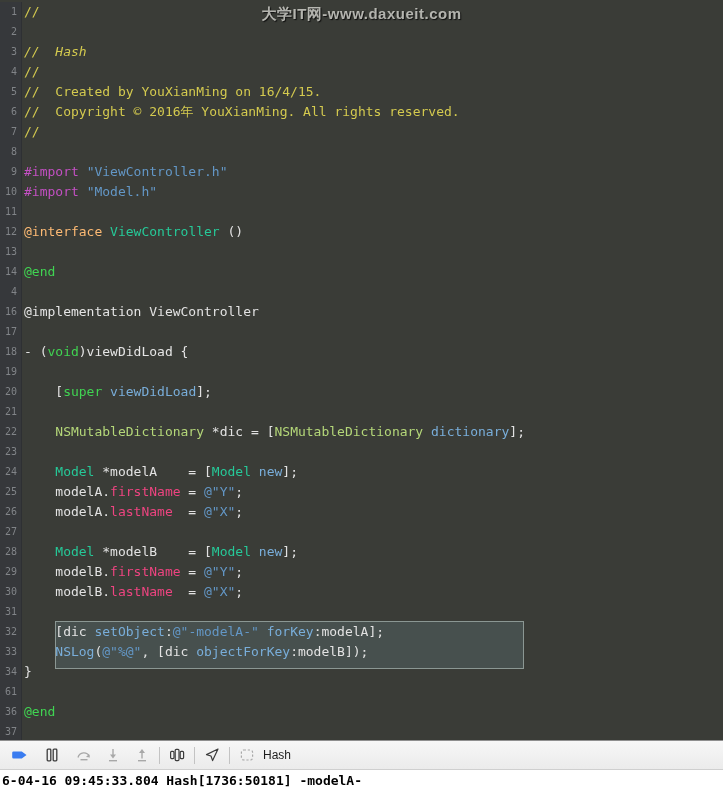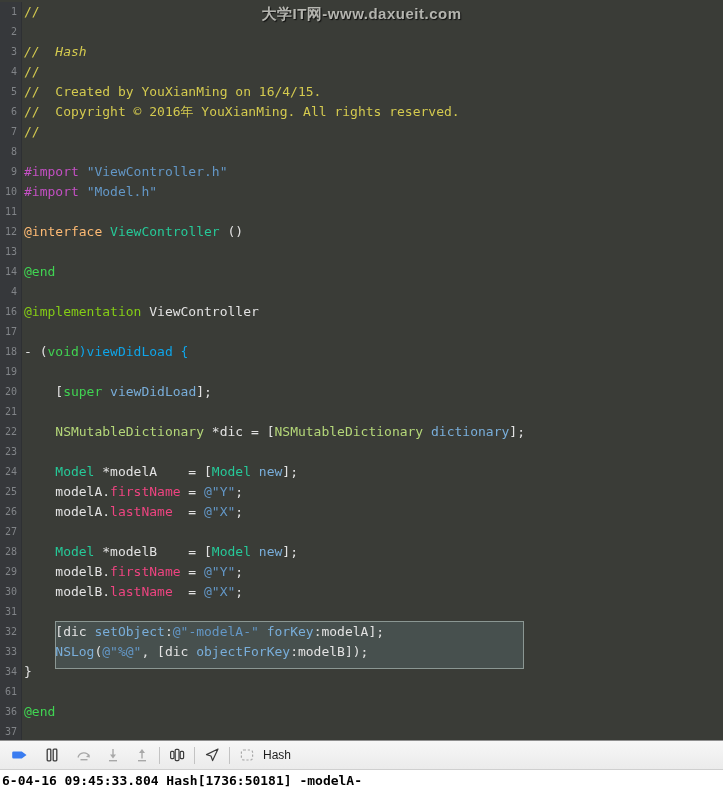--- a/index.html
+++ b/index.html
@@ -64,23 +64,23 @@
         <div class="code-line"><span class="gutter-num">6</span><span class="code-text"><span style="color: rgb(212, 202, 79);">//  Copyright © 2016年 YouXianMing. All rights reserved.</span></span></div>
         <div class="code-line"><span class="gutter-num">7</span><span class="code-text"><span style="color: rgb(212, 202, 79);">//</span></span></div>
         <div class="code-line"><span class="gutter-num">8</span><span class="code-text"></span></div>
         <div class="code-line"><span class="gutter-num">9</span><span class="code-text"><span style="color: rgb(195, 80, 195);">#import</span><span style="color: rgb(226, 226, 226);"> </span><span style="color: rgb(99, 151, 198);">"ViewController.h"</span></span></div>
         <div class="code-line"><span class="gutter-num">10</span><span class="code-text"><span style="color: rgb(195, 80, 195);">#import</span><span style="color: rgb(226, 226, 226);"> </span><span style="color: rgb(99, 151, 198);">"Model.h"</span></span></div>
         <div class="code-line"><span class="gutter-num">11</span><span class="code-text"></span></div>
         <div class="code-line"><span class="gutter-num">12</span><span class="code-text"><span style="color: #fdba74;">@interface</span><span style="color: rgb(226, 226, 226);"> </span><span style="color: rgb(38, 201, 152);">ViewController</span><span style="color: rgb(226, 226, 226);"> ()</span></span></div>
         <div class="code-line"><span class="gutter-num">13</span><span class="code-text"></span></div>
         <div class="code-line"><span class="gutter-num">14</span><span class="code-text"><span style="color: rgb(64, 212, 82);">@end</span></span></div>
         <div class="code-line"><span class="gutter-num">4</span><span class="code-text"></span></div>
-        <div class="code-line"><span class="gutter-num">16</span><span class="code-text"><span style="color: #84cc16;">@implementation</span><span style="color: rgb(226, 226, 226);"> ViewController</span></span></div>
+        <div class="code-line"><span class="gutter-num">16</span><span class="code-text"><span style="color: #e5e5e5;">@implementation</span><span style="color: rgb(226, 226, 226);"> ViewController</span></span></div>
         <div class="code-line"><span class="gutter-num">17</span><span class="code-text"></span></div>
-        <div class="code-line"><span class="gutter-num">18</span><span class="code-text"><span style="color: rgb(226, 226, 226);">- (</span><span style="color: rgb(64, 212, 82);">void</span><span style="color: #0ea5e9;">)viewDidLoad {</span></span></div>
+        <div class="code-line"><span class="gutter-num">18</span><span class="code-text"><span style="color: rgb(226, 226, 226);">- (</span><span style="color: rgb(64, 212, 82);">void</span><span style="color: #e5e5e5;">)viewDidLoad {</span></span></div>
         <div class="code-line"><span class="gutter-num">19</span><span class="code-text"></span></div>
         <div class="code-line"><span class="gutter-num">20</span><span class="code-text"><span style="color: rgb(226, 226, 226);">    [</span><span style="color: rgb(64, 212, 82); text-align: right;">super</span><span style="color: rgb(226, 226, 226);"> </span><span style="color: rgb(121, 174, 218);">viewDidLoad</span><span style="color: rgb(226, 226, 226);">];</span></span></div>
         <div class="code-line"><span class="gutter-num">21</span><span class="code-text"></span></div>
         <div class="code-line"><span class="gutter-num">22</span><span class="code-text"><span style="color: rgb(226, 226, 226);">    </span><span style="color: rgb(180, 215, 121);">NSMutableDictionary</span><span style="color: rgb(226, 226, 226);"> *dic = [</span><span style="color: rgb(180, 215, 121);">NSMutableDictionary</span><span style="color: rgb(226, 226, 226);"> </span><span style="color: rgb(121, 174, 218);">dictionary</span><span style="color: rgb(226, 226, 226);">];</span></span></div>
         <div class="code-line"><span class="gutter-num">23</span><span class="code-text"></span></div>
         <div class="code-line"><span class="gutter-num">24</span><span class="code-text"><span style="color: rgb(226, 226, 226);">    </span><span style="color: rgb(38, 201, 152);">Model</span><span style="color: rgb(226, 226, 226);"> *modelA    = [</span><span style="color: rgb(38, 201, 152);">Model</span><span style="color: rgb(226, 226, 226);"> </span><span style="color: rgb(121, 174, 218);">new</span><span style="color: rgb(226, 226, 226);">];</span></span></div>
         <div class="code-line"><span class="gutter-num">25</span><span class="code-text"><span style="color: rgb(226, 226, 226);">    modelA.</span><span style="color: rgb(238, 68, 128);">firstName</span><span style="color: rgb(226, 226, 226);"> = </span><span style="color: rgb(99, 151, 198);">@"Y"</span><span style="color: rgb(226, 226, 226);">;</span></span></div>
         <div class="code-line"><span class="gutter-num">26</span><span class="code-text"><span style="color: rgb(226, 226, 226);">    modelA.</span><span style="color: rgb(238, 68, 128);">lastName</span><span style="color: rgb(226, 226, 226);">  = </span><span style="color: rgb(99, 151, 198);">@"X"</span><span style="color: rgb(226, 226, 226);">;</span></span></div>
         <div class="code-line"><span class="gutter-num">27</span><span class="code-text"></span></div>
         <div class="code-line"><span class="gutter-num">28</span><span class="code-text"><span style="color: rgb(226, 226, 226);">    </span><span style="color: rgb(38, 201, 152);">Model</span><span style="color: rgb(226, 226, 226);"> *modelB    = [</span><span style="color: rgb(38, 201, 152);">Model</span><span style="color: rgb(226, 226, 226);"> </span><span style="color: rgb(121, 174, 218);">new</span><span style="color: rgb(226, 226, 226);">];</span></span></div>

